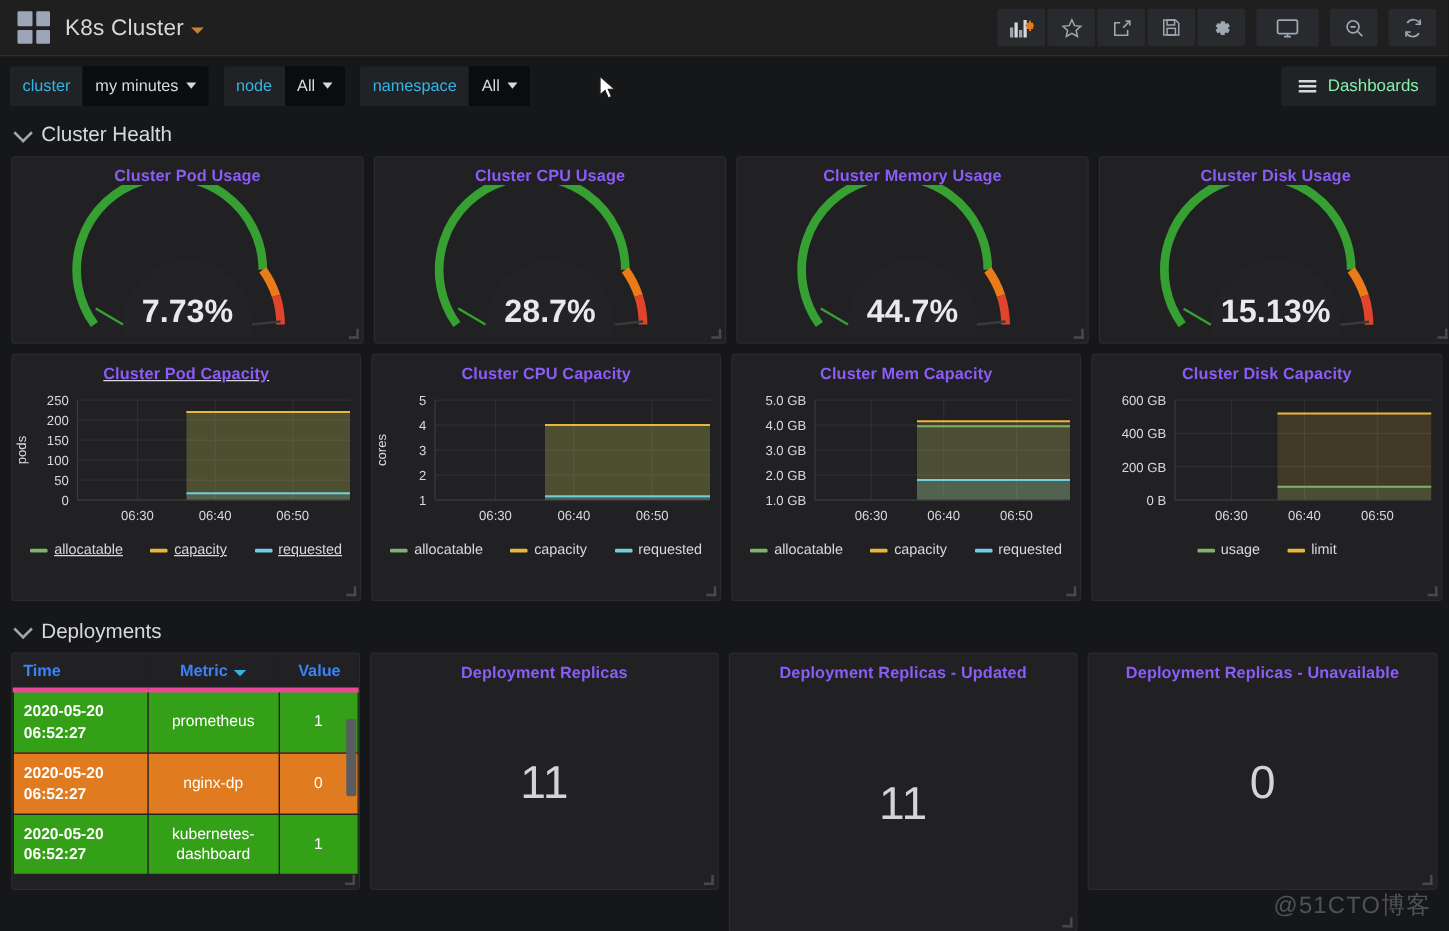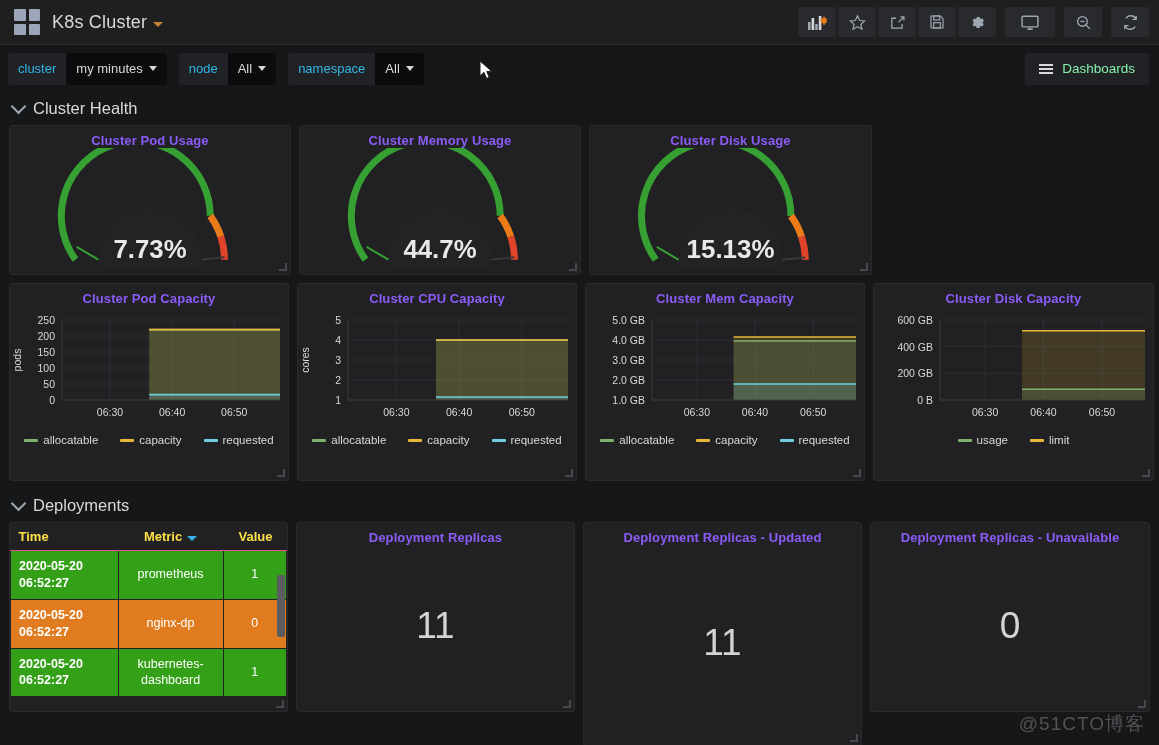--- a/index.html
+++ b/index.html
@@ -196,26 +196,26 @@
   .bigstat {
     display:flex; align-items:center; justify-content:center;
     font-size: 37px; color:#d3d4d6; font-weight:400;
     height: calc(100% - 26px);
   }
 
   
   .tblpanel { overflow: hidden; }
   .tbl { width: 100%; border-collapse: collapse; table-layout: fixed; font-size: 12.5px; }
   .tbl th {
-    color: #fde047;
+    color: #3b82f6;
     font-size: 13px;
     font-weight: bold;
     padding: 6px 8px;
     background: #212124;
-    border-bottom: 1px solid #ec4899;
+    border-bottom: 4px solid #ec4899;
   }
   .tbl th.c-time { text-align:left; width: 39%; }
   .tbl th.c-metric { text-align:center; width: 38%; }
   .tbl th.c-value { text-align:right; width: 23%; padding-right:14px; }
   .tbl td {
     padding: 7px 8px;
     color: #fff;
     vertical-align: middle;
     border: 1px solid #212124;
     line-height: 1.35;
@@ -371,20 +371,37 @@
           <line x1="89" y1="112" x2="67.1" y2="99.1" stroke="#37a033" stroke-width="2"></line>
           <line x1="193" y1="112" x2="216.0" y2="109.6" stroke="#3a3a3d" stroke-width="2"></line>
           <text class="gauge-val" x="141" y="110" text-anchor="middle">7.73%</text>
         </svg>
       </div>
       <div class="resize-corner"></div>
     </div>
     </div>
     <div class="panelwrap" style="width: 290px;">
     <div class="panel" style="height:150px;">
+      <div class="panel-title">Cluster CPU Usage</div>
+      <div class="gauge-wrap">
+        <svg width="282" height="120" viewBox="0 0 282 120">
+          <circle cx="141" cy="112" r="52" fill="#232326"></circle>
+          <path d="M66.00,112.00 A75,75 0 1 1 201.68,67.92" fill="none" stroke="#37a033" stroke-width="7"></path>
+            <path d="M201.68,67.92 A75,75 0 0 1 212.33,88.82" fill="none" stroke="#eb7b18" stroke-width="7"></path>
+            <path d="M212.33,88.82 A75,75 0 0 1 216.00,112.00" fill="none" stroke="#e0452b" stroke-width="7"></path>
+          <line x1="89" y1="112" x2="67.1" y2="99.1" stroke="#37a033" stroke-width="2"></line>
+          <line x1="193" y1="112" x2="216.0" y2="109.6" stroke="#3a3a3d" stroke-width="2"></line>
+          <text class="gauge-val" x="141" y="110" text-anchor="middle">28.7%</text>
+        </svg>
+      </div>
+      <div class="resize-corner"></div>
+    </div>
+    </div>
+    <div class="panelwrap" style="width: 290px;">
+    <div class="panel" style="height:150px;">
       <div class="panel-title">Cluster Memory Usage</div>
       <div class="gauge-wrap">
         <svg width="282" height="120" viewBox="0 0 282 120">
           <circle cx="141" cy="112" r="52" fill="#232326"></circle>
           <path d="M66.00,112.00 A75,75 0 1 1 201.68,67.92" fill="none" stroke="#37a033" stroke-width="7"></path>
             <path d="M201.68,67.92 A75,75 0 0 1 212.33,88.82" fill="none" stroke="#eb7b18" stroke-width="7"></path>
             <path d="M212.33,88.82 A75,75 0 0 1 216.00,112.00" fill="none" stroke="#e0452b" stroke-width="7"></path>
           <line x1="89" y1="112" x2="67.1" y2="99.1" stroke="#37a033" stroke-width="2"></line>
           <line x1="193" y1="112" x2="216.0" y2="109.6" stroke="#3a3a3d" stroke-width="2"></line>
           <text class="gauge-val" x="141" y="110" text-anchor="middle">44.7%</text>
@@ -407,21 +424,21 @@
           <text class="gauge-val" x="141" y="110" text-anchor="middle">15.13%</text>
         </svg>
       </div>
       <div class="resize-corner"></div>
     </div>
     </div>
   </div>
 
 <div class="grid-row" id="graph-row">
     <div class="panelwrap" style="width: 290px;">
-   <div class="panel" style="height:198px;">
+   <div class="panel" style="height:198px;text-decoration:underline;">
      <div class="panel-title">Cluster Pod Capacity</div>
      <div class="graph-body">
        <svg width="278" height="122" viewBox="0 0 278 122" style="display:block;margin:4px auto 0">
          <line x1="52" y1="90.0" x2="270" y2="90.0" stroke="#2f2f33" stroke-width="1"></line>
             <line x1="52" y1="74.0" x2="270" y2="74.0" stroke="#2f2f33" stroke-width="1"></line>
             <line x1="52" y1="58.0" x2="270" y2="58.0" stroke="#2f2f33" stroke-width="1"></line>
             <line x1="52" y1="42.0" x2="270" y2="42.0" stroke="#2f2f33" stroke-width="1"></line>
             <line x1="52" y1="26.0" x2="270" y2="26.0" stroke="#2f2f33" stroke-width="1"></line>
             <line x1="52" y1="10.0" x2="270" y2="10.0" stroke="#2f2f33" stroke-width="1"></line>
             <line x1="100.0" y1="10" x2="100.0" y2="90" stroke="#2f2f33" stroke-width="1"></line>

